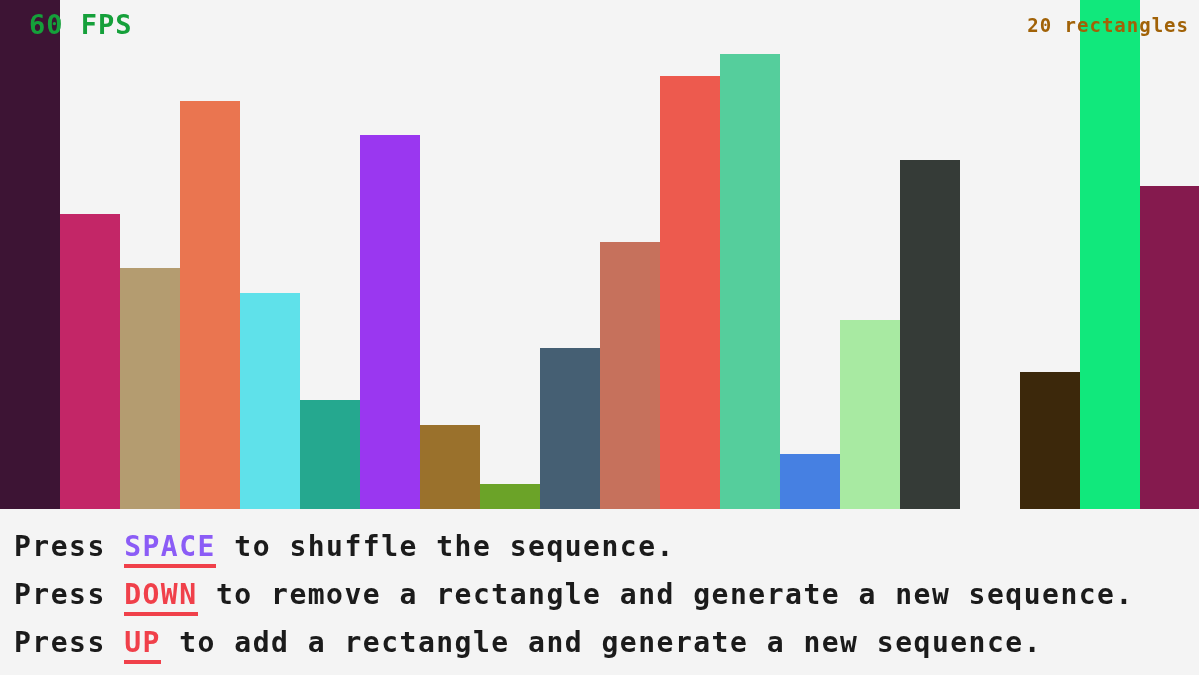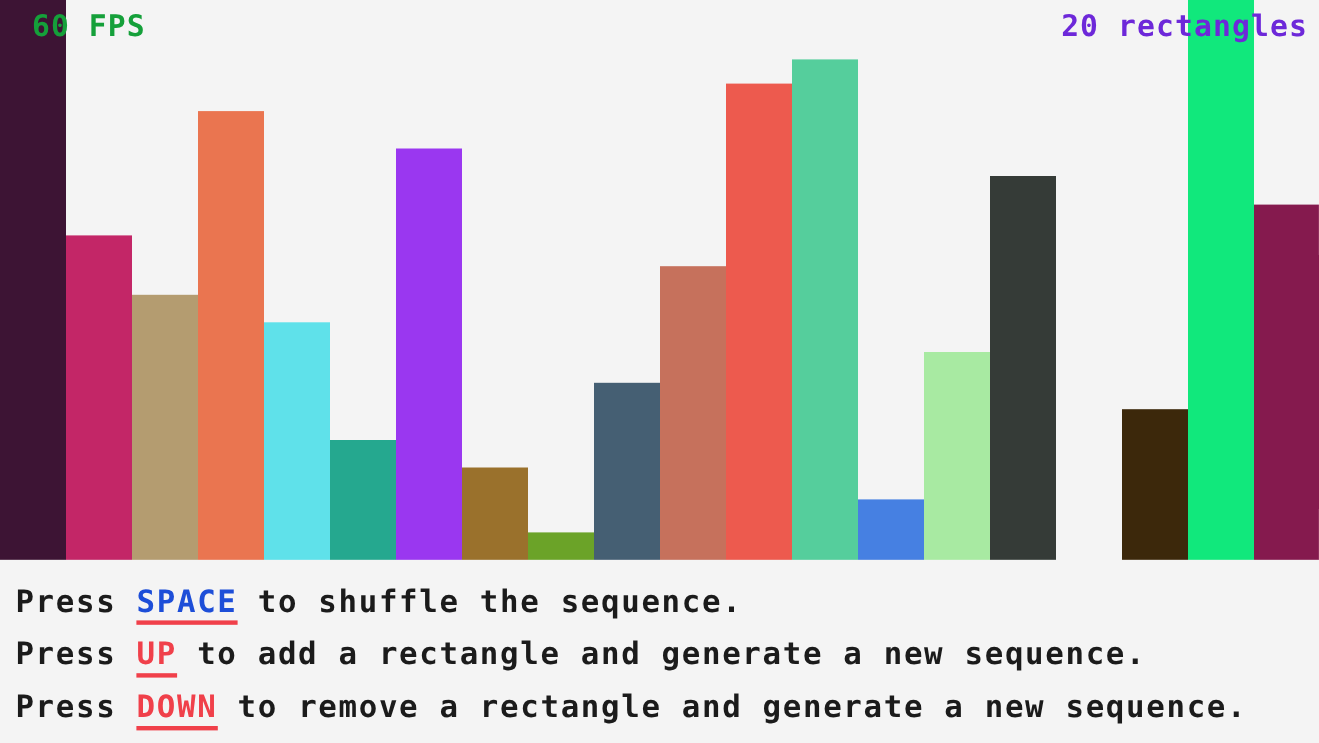--- a/index.html
+++ b/index.html
@@ -46,25 +46,25 @@
     letter-spacing: 1px;
     font-weight: bold;
     color: #15a03a;
     white-space: nowrap;
     z-index: 5;
   }
   #rect-count-readout {
     position: absolute;
     right: 10px;
     top: 10px;
-    font-size: 27px;
+    font-size: 19px;
     line-height: 30px;
     letter-spacing: 1px;
     font-weight: bold;
-    color: #6d28d9;
+    color: #a16207;
     white-space: nowrap;
     z-index: 5;
   }
 
   
   #instructions {
     position: absolute;
     left: 0;
     top: 509px;
     width: 1199px;
@@ -111,18 +111,18 @@
       <div class="bar" style="left: 900px; width: 60px; height: 349px; background: rgb(53, 59, 55);"></div>
       <div class="bar" style="left: 1020px; width: 60px; height: 137px; background: rgb(60, 40, 11);"></div>
       <div class="bar" style="left: 1080px; width: 60px; height: 509px; background: rgb(17, 232, 124);"></div>
       <div class="bar" style="left: 1140px; width: 60px; height: 323px; background: rgb(133, 26, 78);"></div>
     </div>
 
   <div id="fps-readout">60 FPS</div>
   <div id="rect-count-readout">20 rectangles</div>
 
   <div id="instructions">
-      <div class="instruction-line"><span>Press </span><span class="key-hint" style="color: #1d4ed8; border-bottom-color: rgb(240, 64, 74); margin-top: 48px;">SPACE</span><span> to shuffle the sequence.</span></div>
+      <div class="instruction-line"><span>Press </span><span class="key-hint" style="color: #8b5cf6; border-bottom-color: rgb(240, 64, 74); margin-top: 48px;">SPACE</span><span> to shuffle the sequence.</span></div>
+      <div class="instruction-line"><span>Press </span><span class="key-hint" style="color: rgb(240, 64, 74); border-bottom-color: rgb(240, 64, 74);">DOWN</span><span> to remove a rectangle and generate a new sequence.</span></div>
       <div class="instruction-line"><span>Press </span><span class="key-hint" style="color: rgb(240, 64, 74); border-bottom-color: rgb(240, 64, 74);">UP</span><span> to add a rectangle and generate a new sequence.</span></div>
-      <div class="instruction-line"><span>Press </span><span class="key-hint" style="color: rgb(240, 64, 74); border-bottom-color: rgb(240, 64, 74);">DOWN</span><span> to remove a rectangle and generate a new sequence.</span></div>
     </div>
 
 </div>
 
 </body></html>

